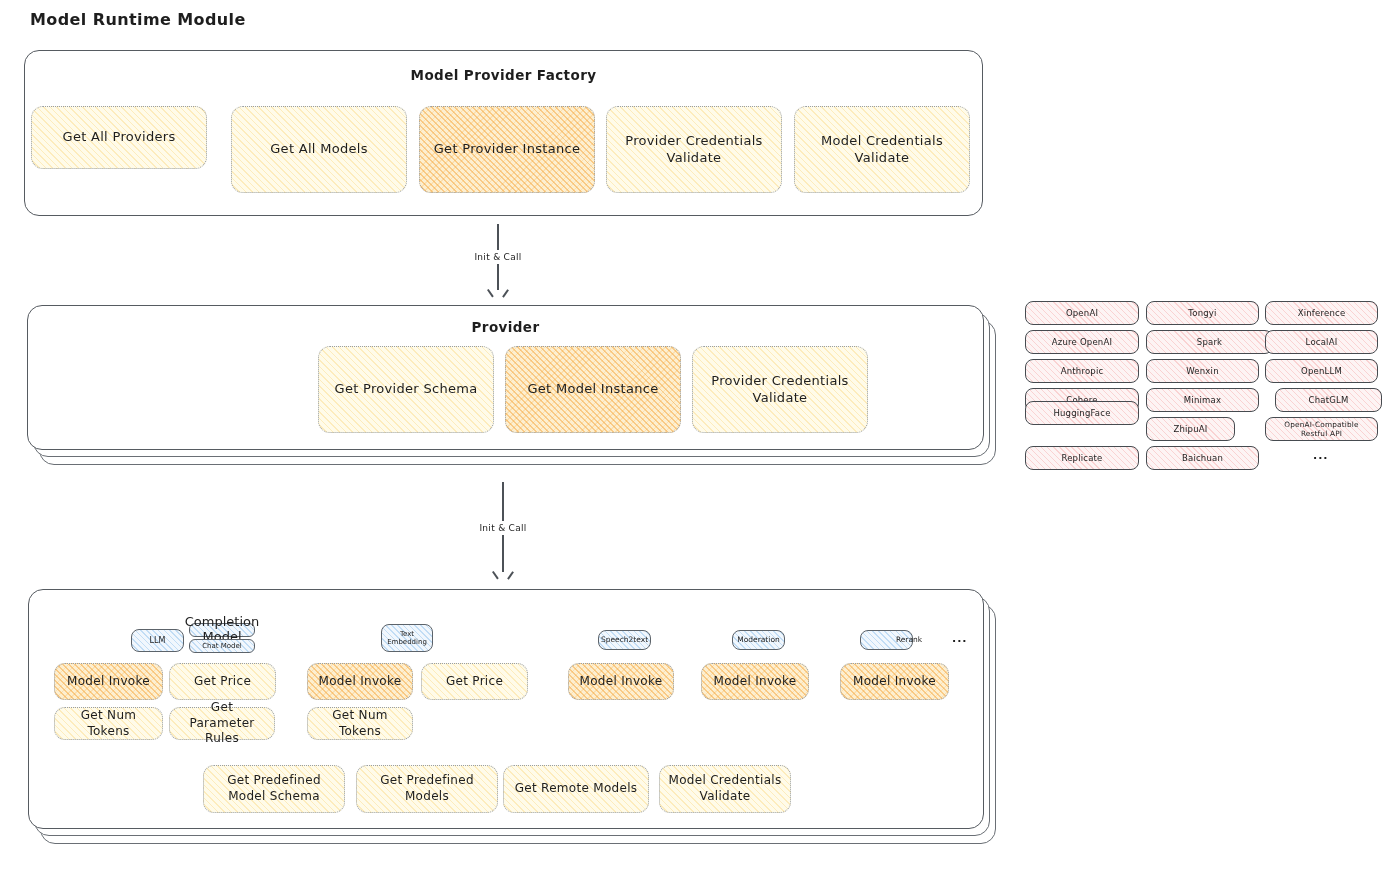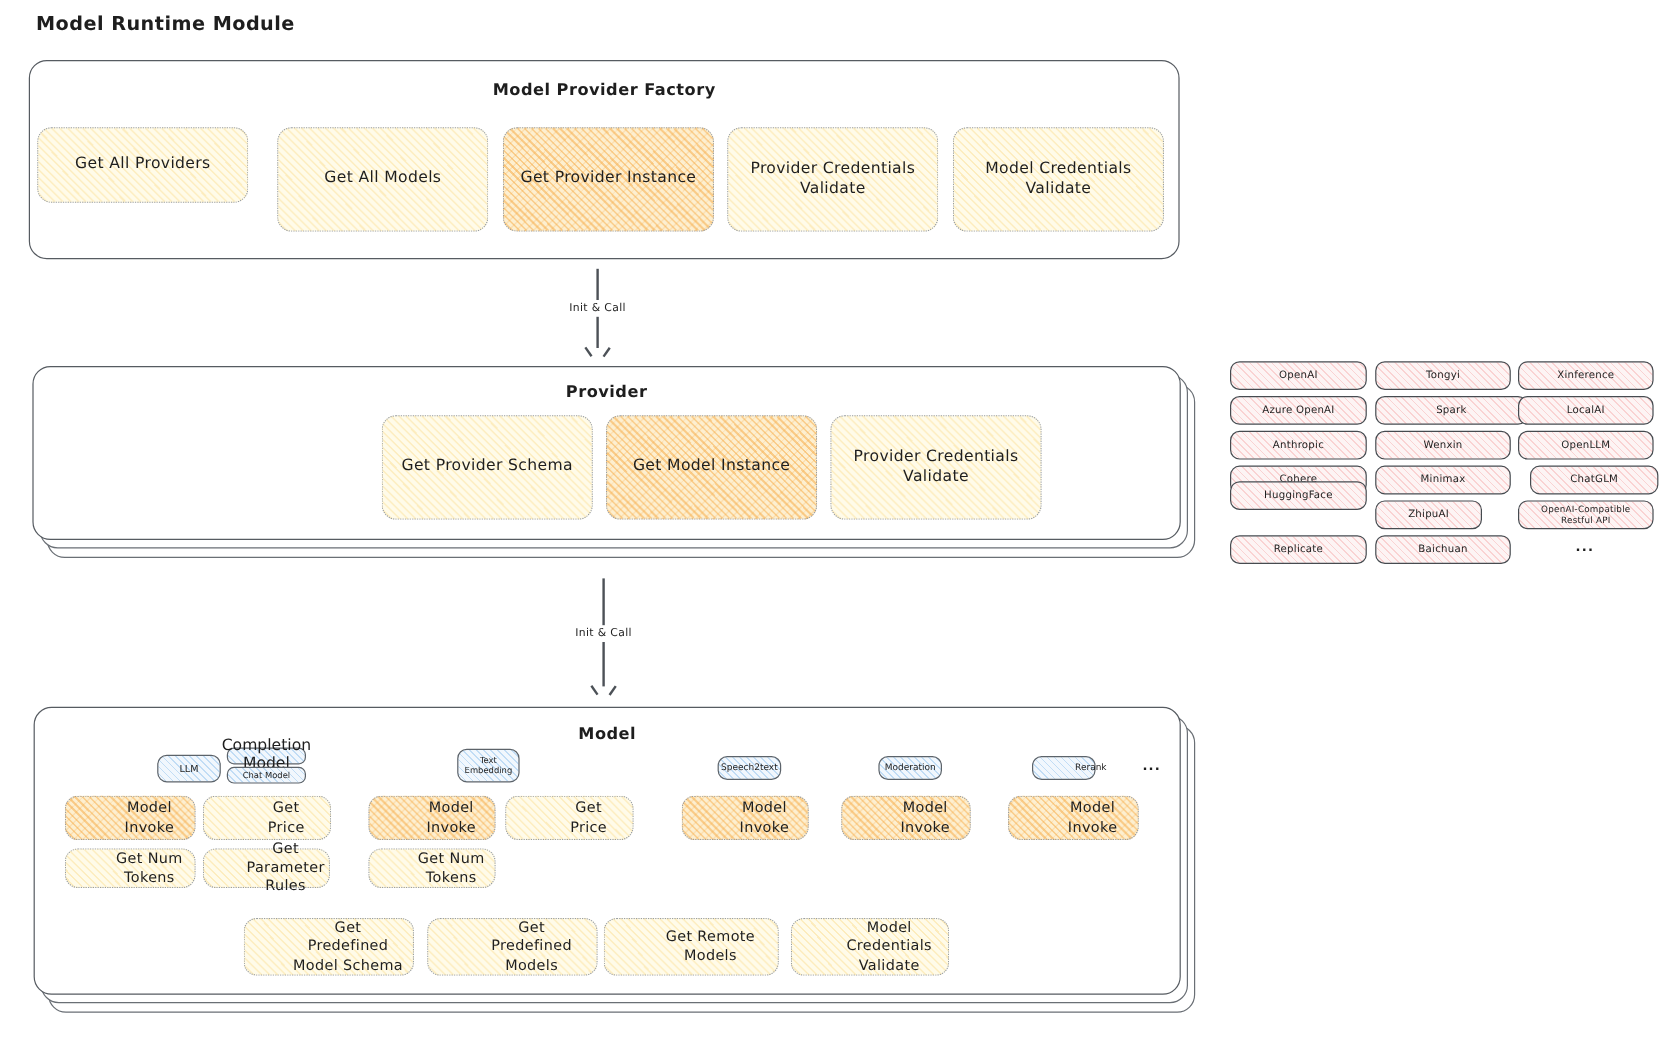--- a/index.html
+++ b/index.html
@@ -30,21 +30,21 @@
   .section-title {
     position:absolute; left:0; right:0; text-align:center;
     font-size:13.5px; font-weight:600; letter-spacing:.4px;
   }
   
   .op {
     position:absolute; display:flex; align-items:center; justify-content:center;
     text-align:center; border:1.4px dotted #989ea5; border-radius:12px;
     font-size:13px; line-height:1.3; letter-spacing:.3px; padding:3px 8px;
   }
-  .op.small { font-size:12px; border-radius:11px;padding-left:40px; }
+  .op.small { font-size:12px; border-radius:11px; }
   .fill-cream {
     background-color:#fffbe9;
     background-image:repeating-linear-gradient(45deg,
       rgba(249,206,98,.33) 0px, rgba(249,206,98,.33) 1.2px,
       transparent 1.2px, transparent 4.6px);
   }
   .fill-orange {
     background-color:#fdefd0;
     background-image:
       repeating-linear-gradient(45deg, rgba(246,166,60,.5) 0px, rgba(246,166,60,.5) 1.4px, transparent 1.4px, transparent 4.2px),
@@ -137,21 +137,20 @@
 </div>
 
 <div class="arrow-line" style="left:502px; top:482px; height:90px;"></div>
 <div class="arrow-head" style="left:496px; top:570px;"></div>
 <div class="arrow-label" style="left:503px; top:521px;">Init &amp; Call</div>
 
 <div class="stack-wrap" style="left:28px; top:589px; width:956px; height:240px;">
   <div class="stack-layer l3"></div>
   <div class="stack-layer l2"></div>
   <div class="stack-main">
-    <div class="section-title" style="top:14px;">Model</div>
 
     <div class="tag" style="left:102px; top:39px; width:53px; height:23px; font-size:8px;">LLM</div>
     <div class="tag" style="left:160px; top:33px; width:66px; height:14px; font-size:13px; border-radius:6px;">Completion Model</div>
     <div class="tag" style="left:160px; top:49px; width:66px; height:14px; font-size:7px; border-radius:6px;">Chat Model</div>
     <div class="tag" style="left:352px; top:34px; width:52px; height:28px; font-size:7px;">Text Embedding</div>
     <div class="tag" style="left:569px; top:40px; width:53px; height:20px;">Speech2text</div>
     <div class="tag" style="left:703px; top:40px; width:53px; height:20px;">Moderation</div>
     <div class="tag" style="left:831px; top:40px; width:53px; height:20px;padding-left:48px;">Rerank</div>
     <div class="ellipsis" style="left:923px; top:42px;">...</div>
 

